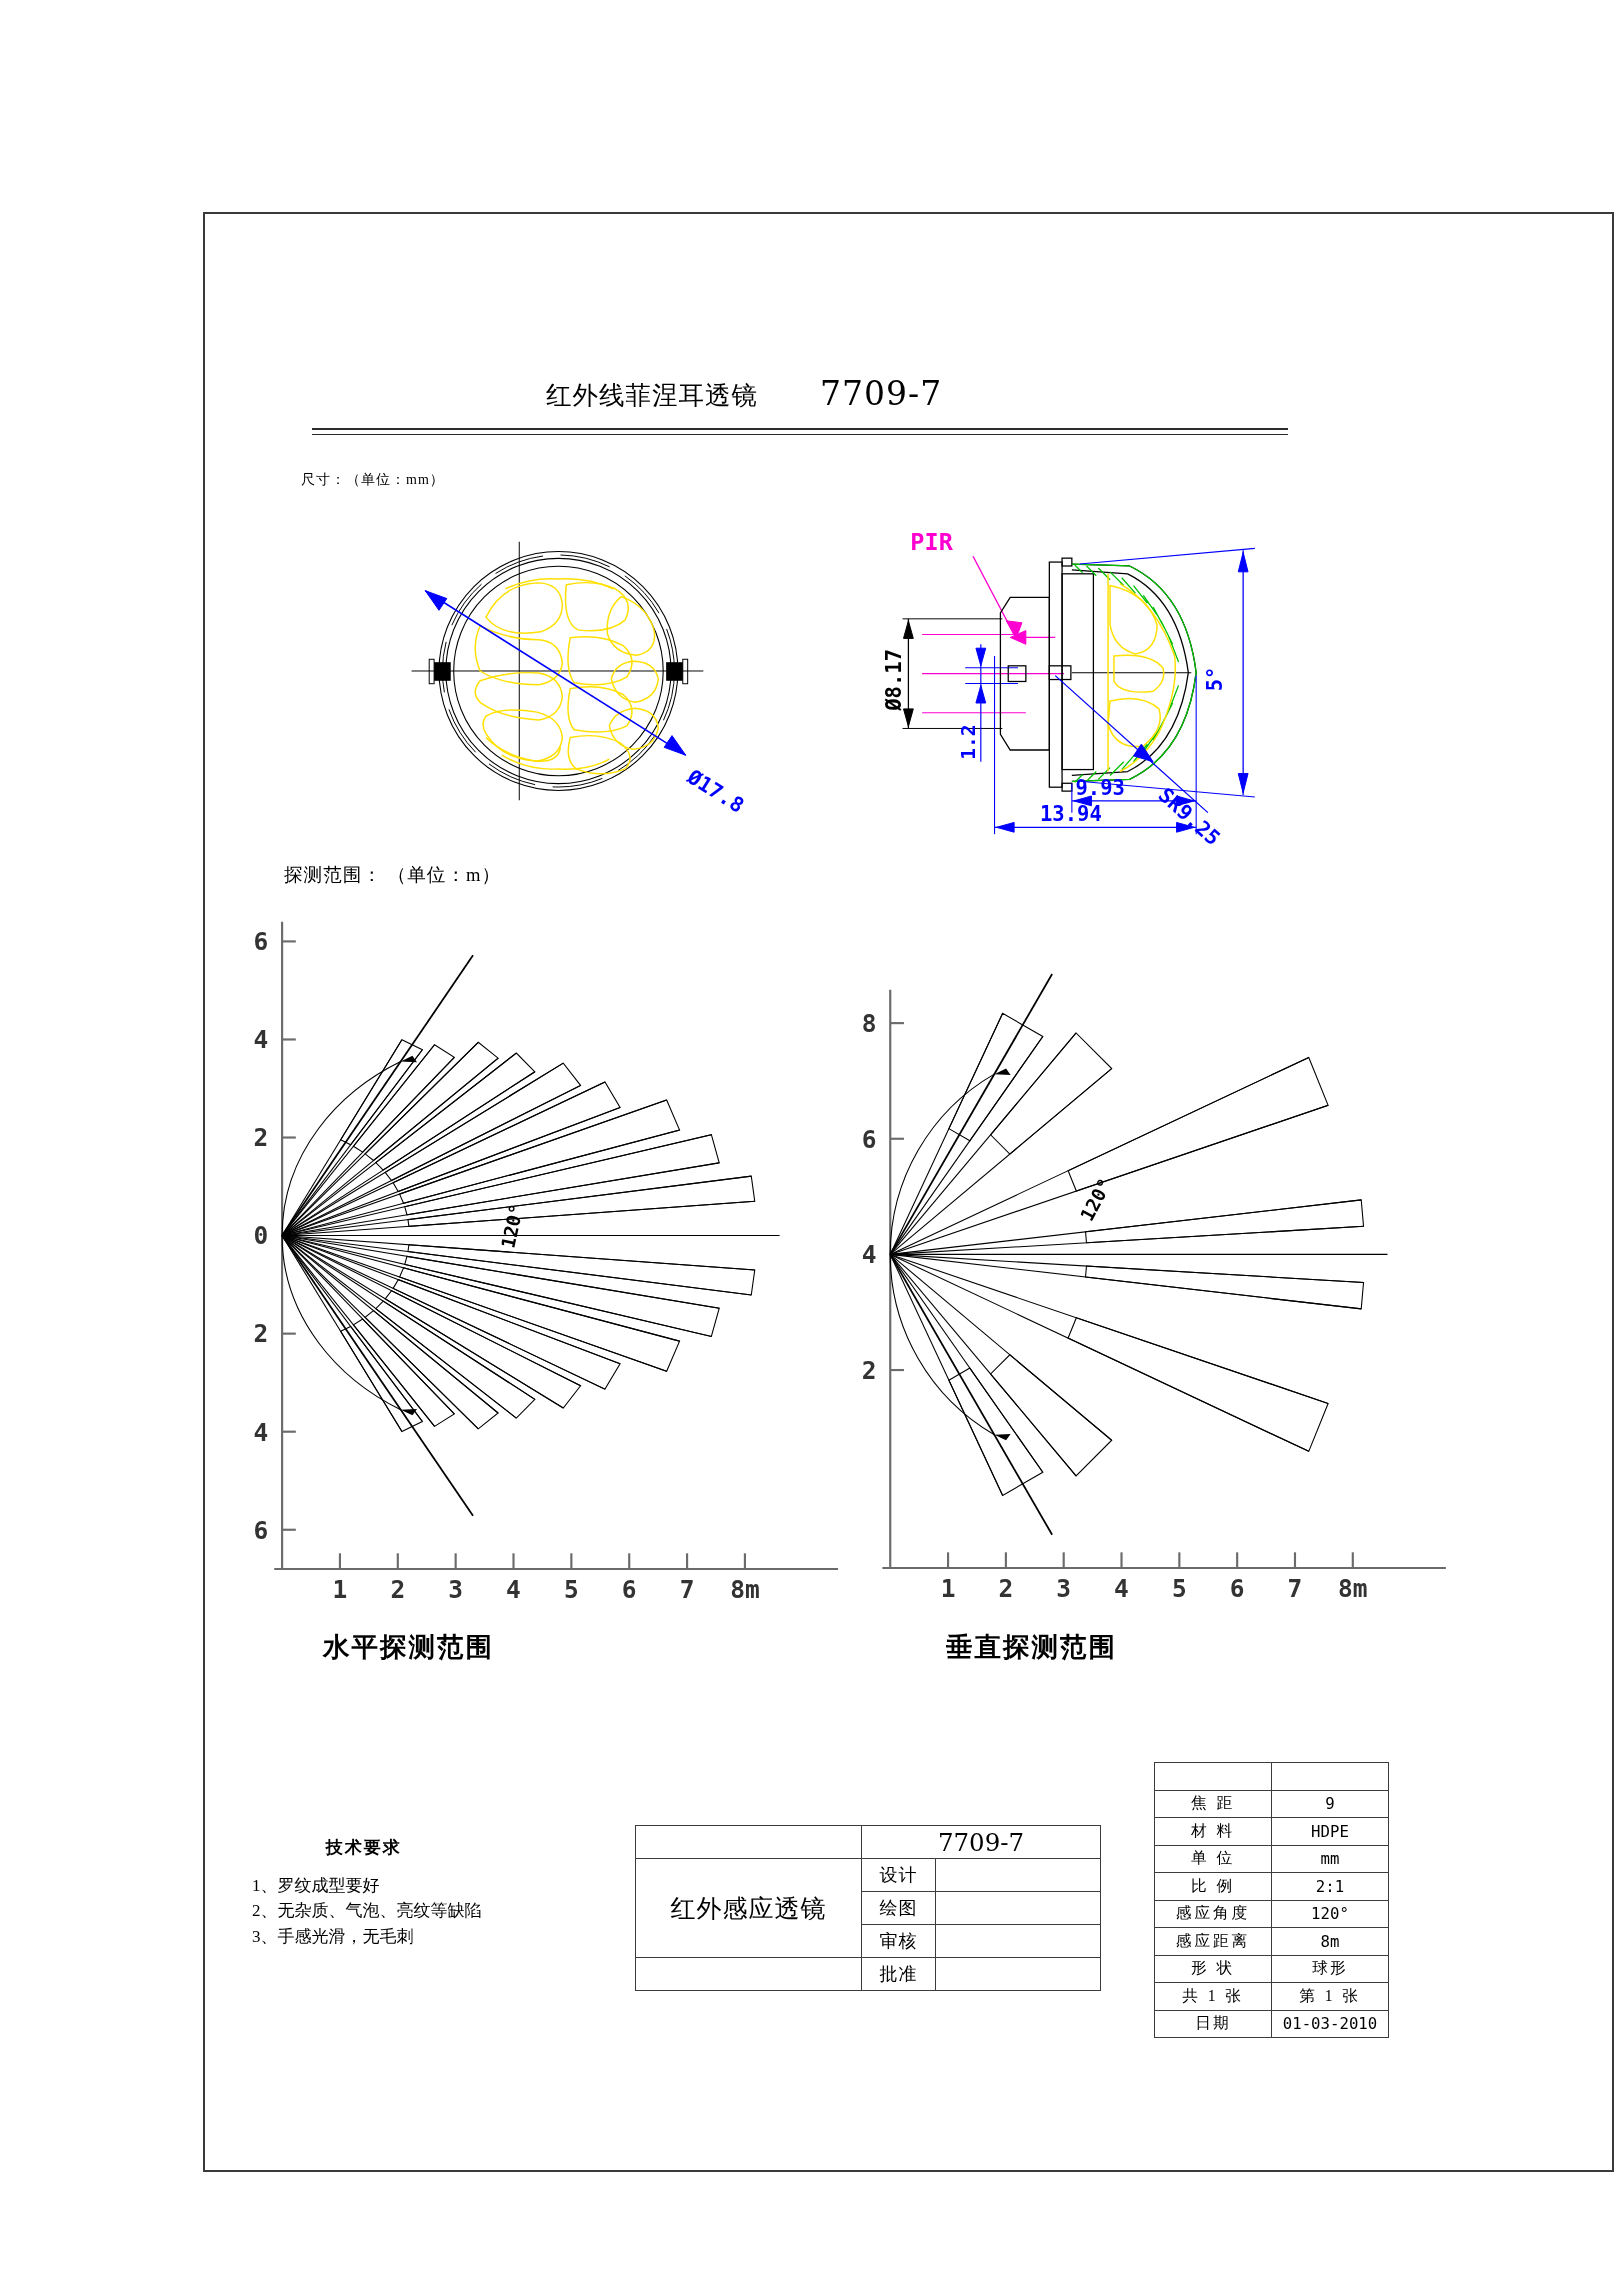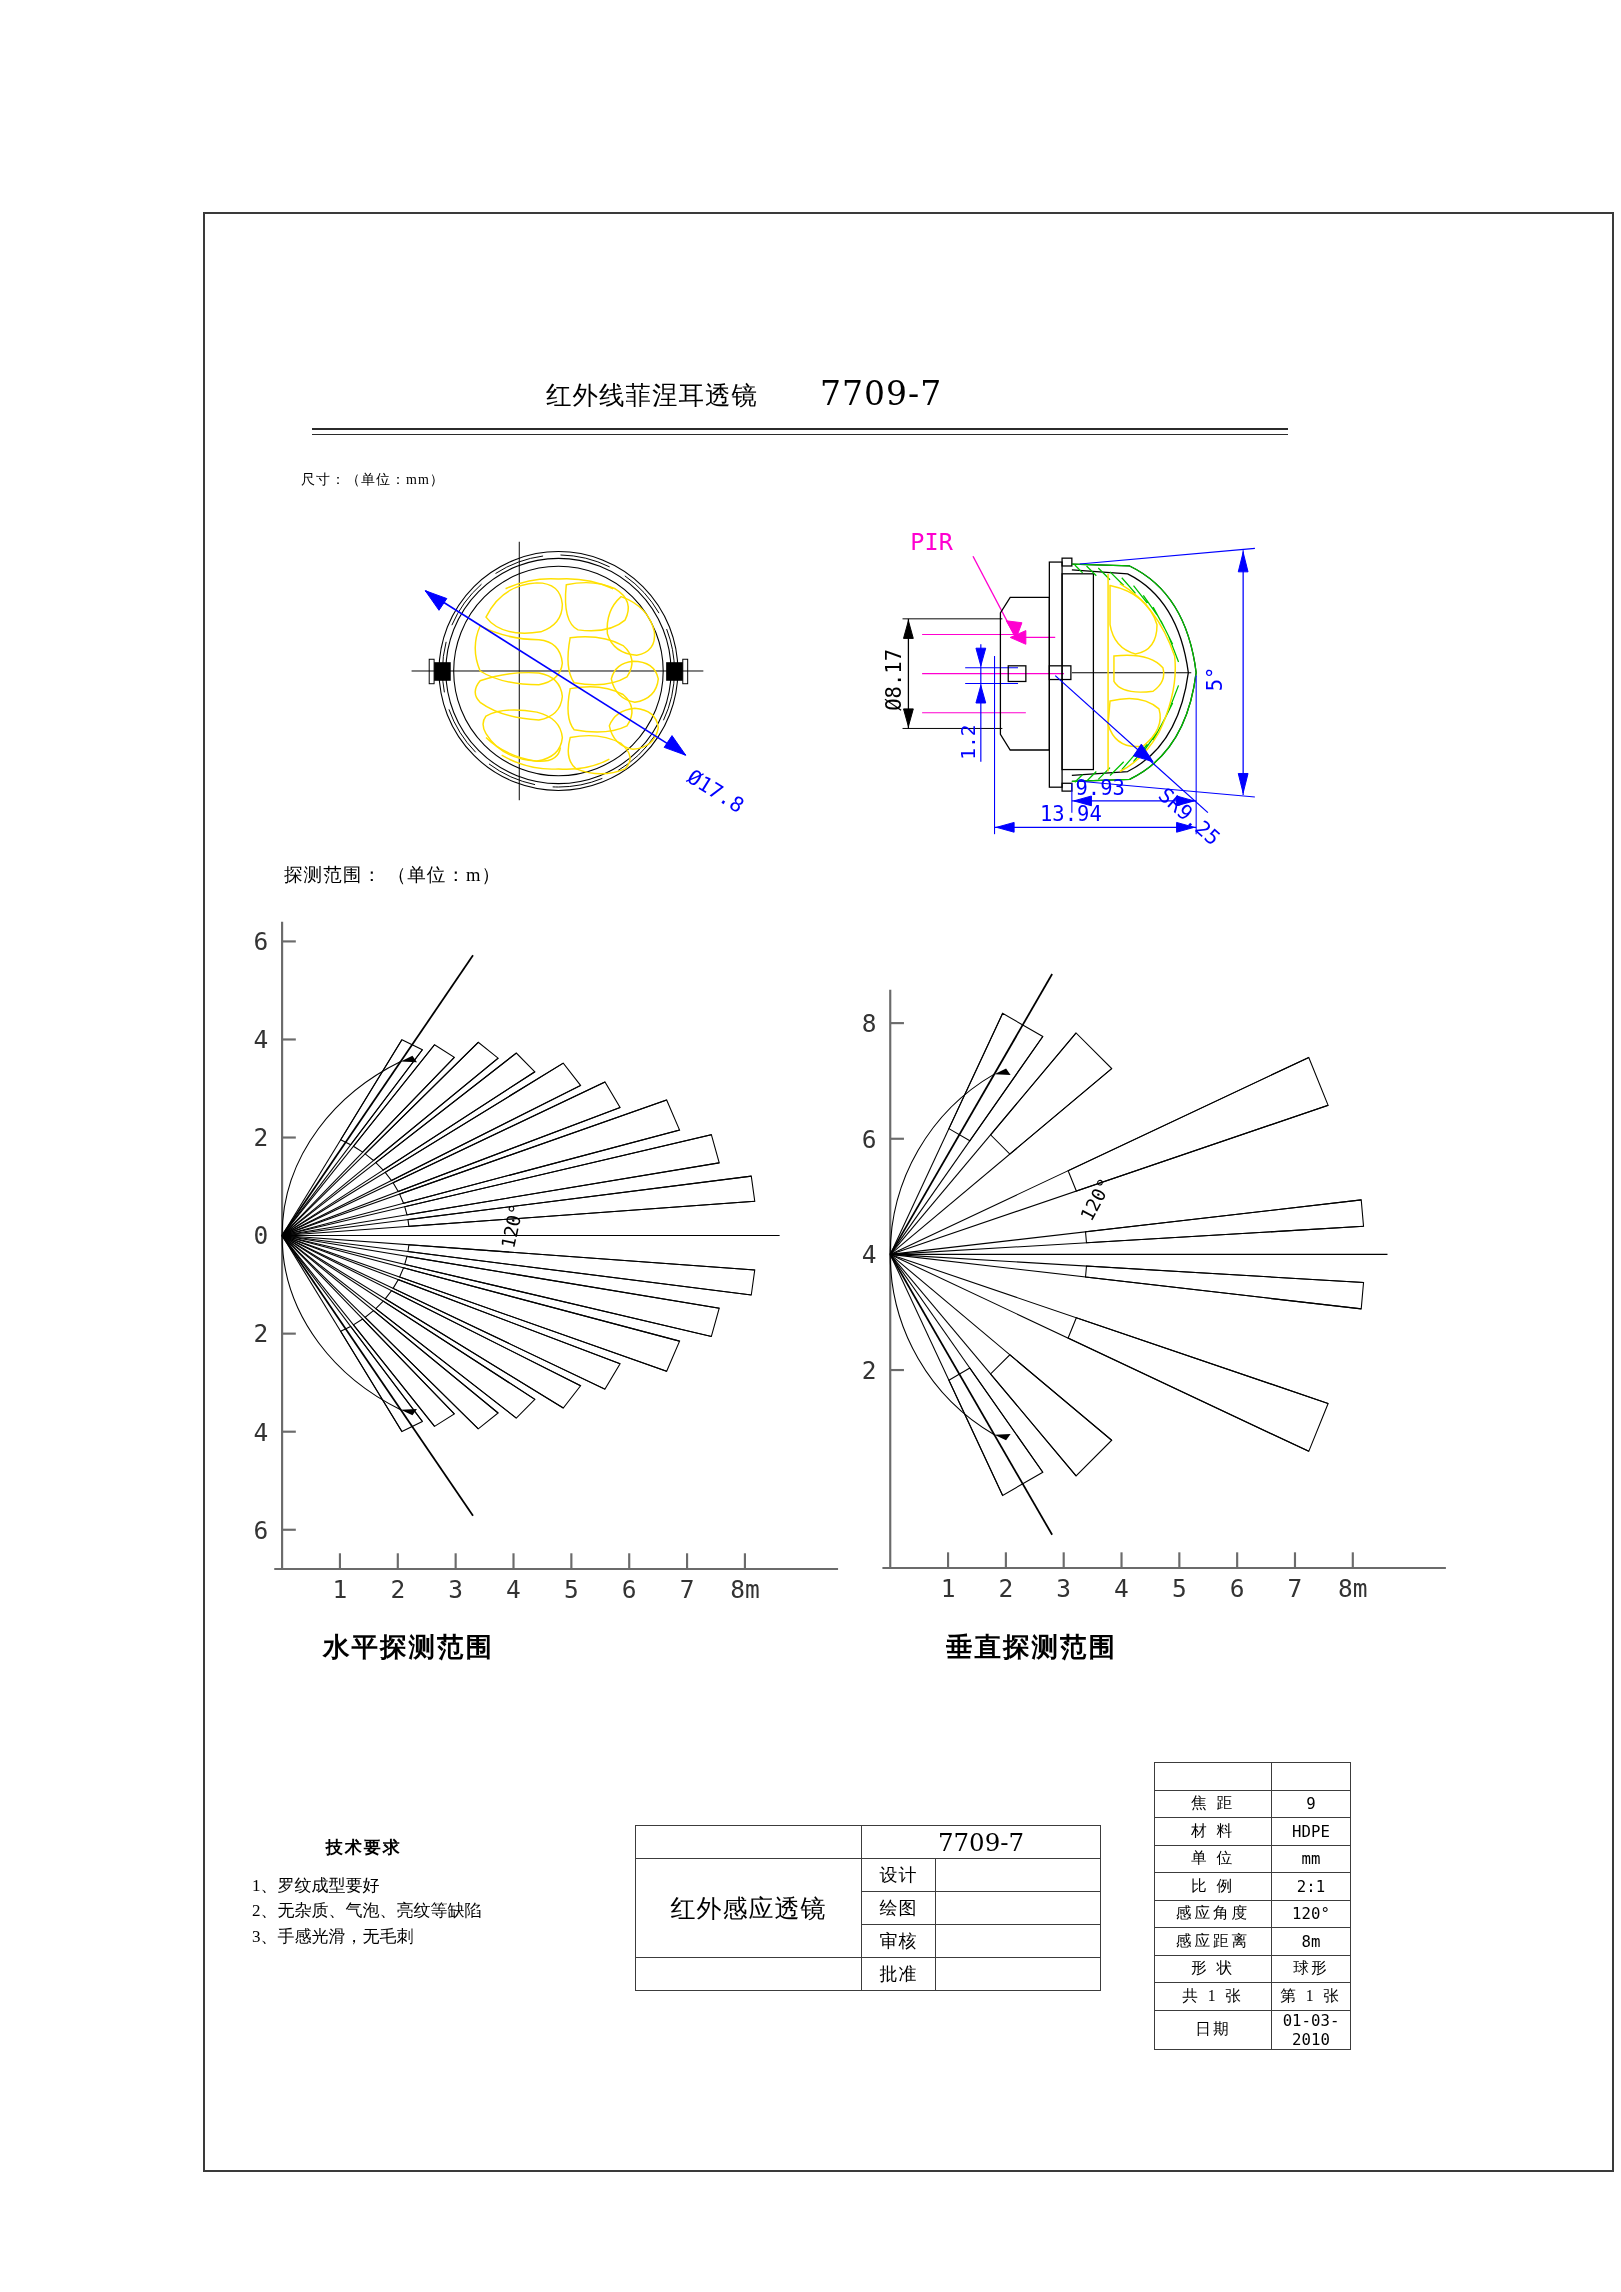--- a/index.html
+++ b/index.html
@@ -14,21 +14,21 @@
   .title-cn{font-size:25.5px;letter-spacing:1px;margin-left:321px;}
   .title-code{font-family:"DejaVu Serif",serif;font-size:33px;margin-left:62px;letter-spacing:1px;}
   .rule{position:absolute;left:312px;width:976px;background:#2b2b2b;}
   .rule1{top:428px;height:2px;}
   .rule2{top:434px;height:1px;}
 
   .lbl-dim{position:absolute;left:301px;top:471px;font-size:14px;letter-spacing:1px;}
   .lbl-range{position:absolute;left:284px;top:862px;font-size:18.6px;letter-spacing:1px;}
 
   
-  .svgbox{position:absolute;}
+  .svgbox{position:absolute;font-weight:bold;}
   svg{display:block;overflow:visible;}
 
   
   .cap{position:absolute;font-size:26.5px;font-weight:bold;letter-spacing:2px;}
   .cap-h{left:323px;top:1629px;}
   .cap-v{left:946px;top:1629px;}
 
   
   .tech{position:absolute;left:240px;top:1835px;font-size:17px;line-height:25.5px;}
   .tech .hd{text-align:center;font-weight:bold;letter-spacing:2px;margin-left:-5.9px;}
@@ -37,21 +37,21 @@
 
   
   table{border-collapse:collapse;position:absolute;}
   td{border:1px solid #3c3c3c;font-size:16.7px;text-align:center;vertical-align:middle;
      padding:0;}
   #title-block{left:635px;top:1825px;width:466px;}
   #title-block td{height:32px;}
   .tb-partno{font-family:"DejaVu Serif",serif;font-size:24.5px;}
   .tb-name{font-size:25px;letter-spacing:1px;}
   .tb-role{font-size:18px;letter-spacing:1px;width:73px;}
-  #spec-table{left:1154px;top:1762px;width:197px;}
+  #spec-table{left:1154px;top:1762px;width:235px;}
   #spec-table td{height:26.5px;font-size:15.7px;}
   #spec-table td.k{width:116px;letter-spacing:2.9px;}
   #spec-table td.v{font-family:"DejaVu Sans Mono",monospace;font-size:15.7px;letter-spacing:0;}
   #spec-table td.v-cn{font-family:"Liberation Serif",serif;letter-spacing:2px;}
   .sheet-l,.sheet-r{letter-spacing:2.9px;}
   .date-k{width:78px;letter-spacing:2px;}
   .date-v{font-family:"DejaVu Sans Mono",monospace;}
 </style>
 </head>
 <body>

